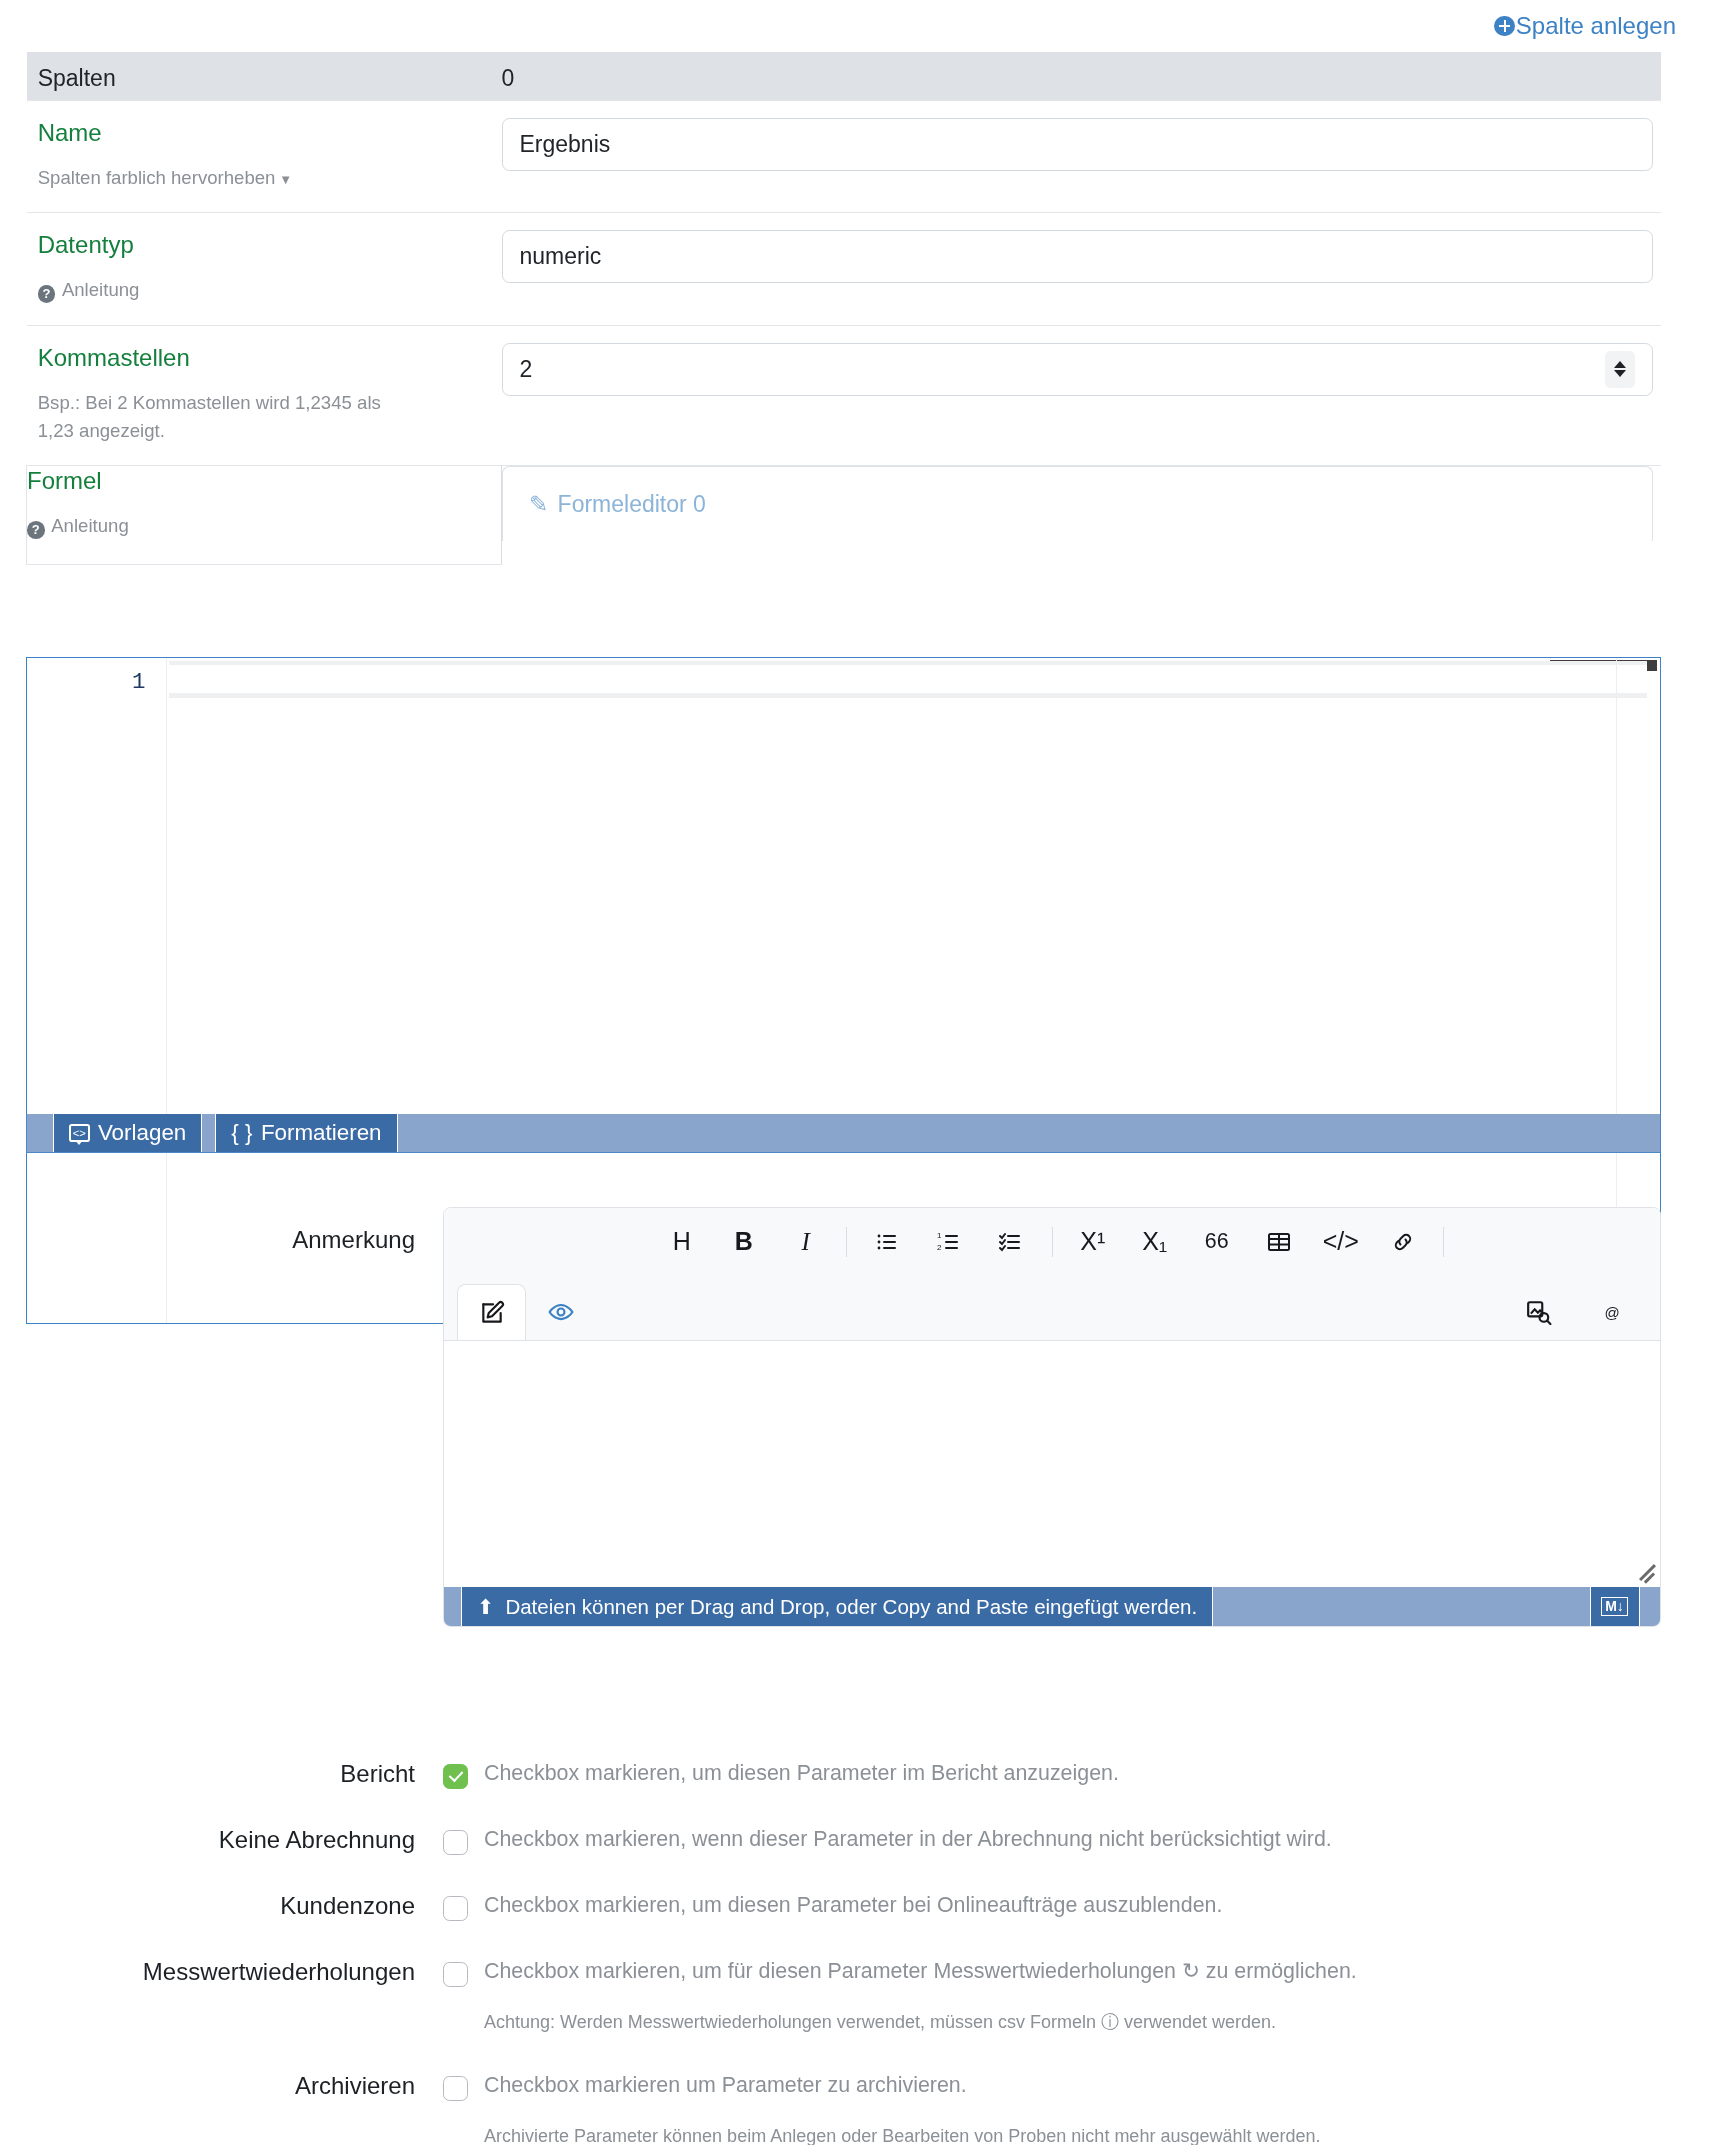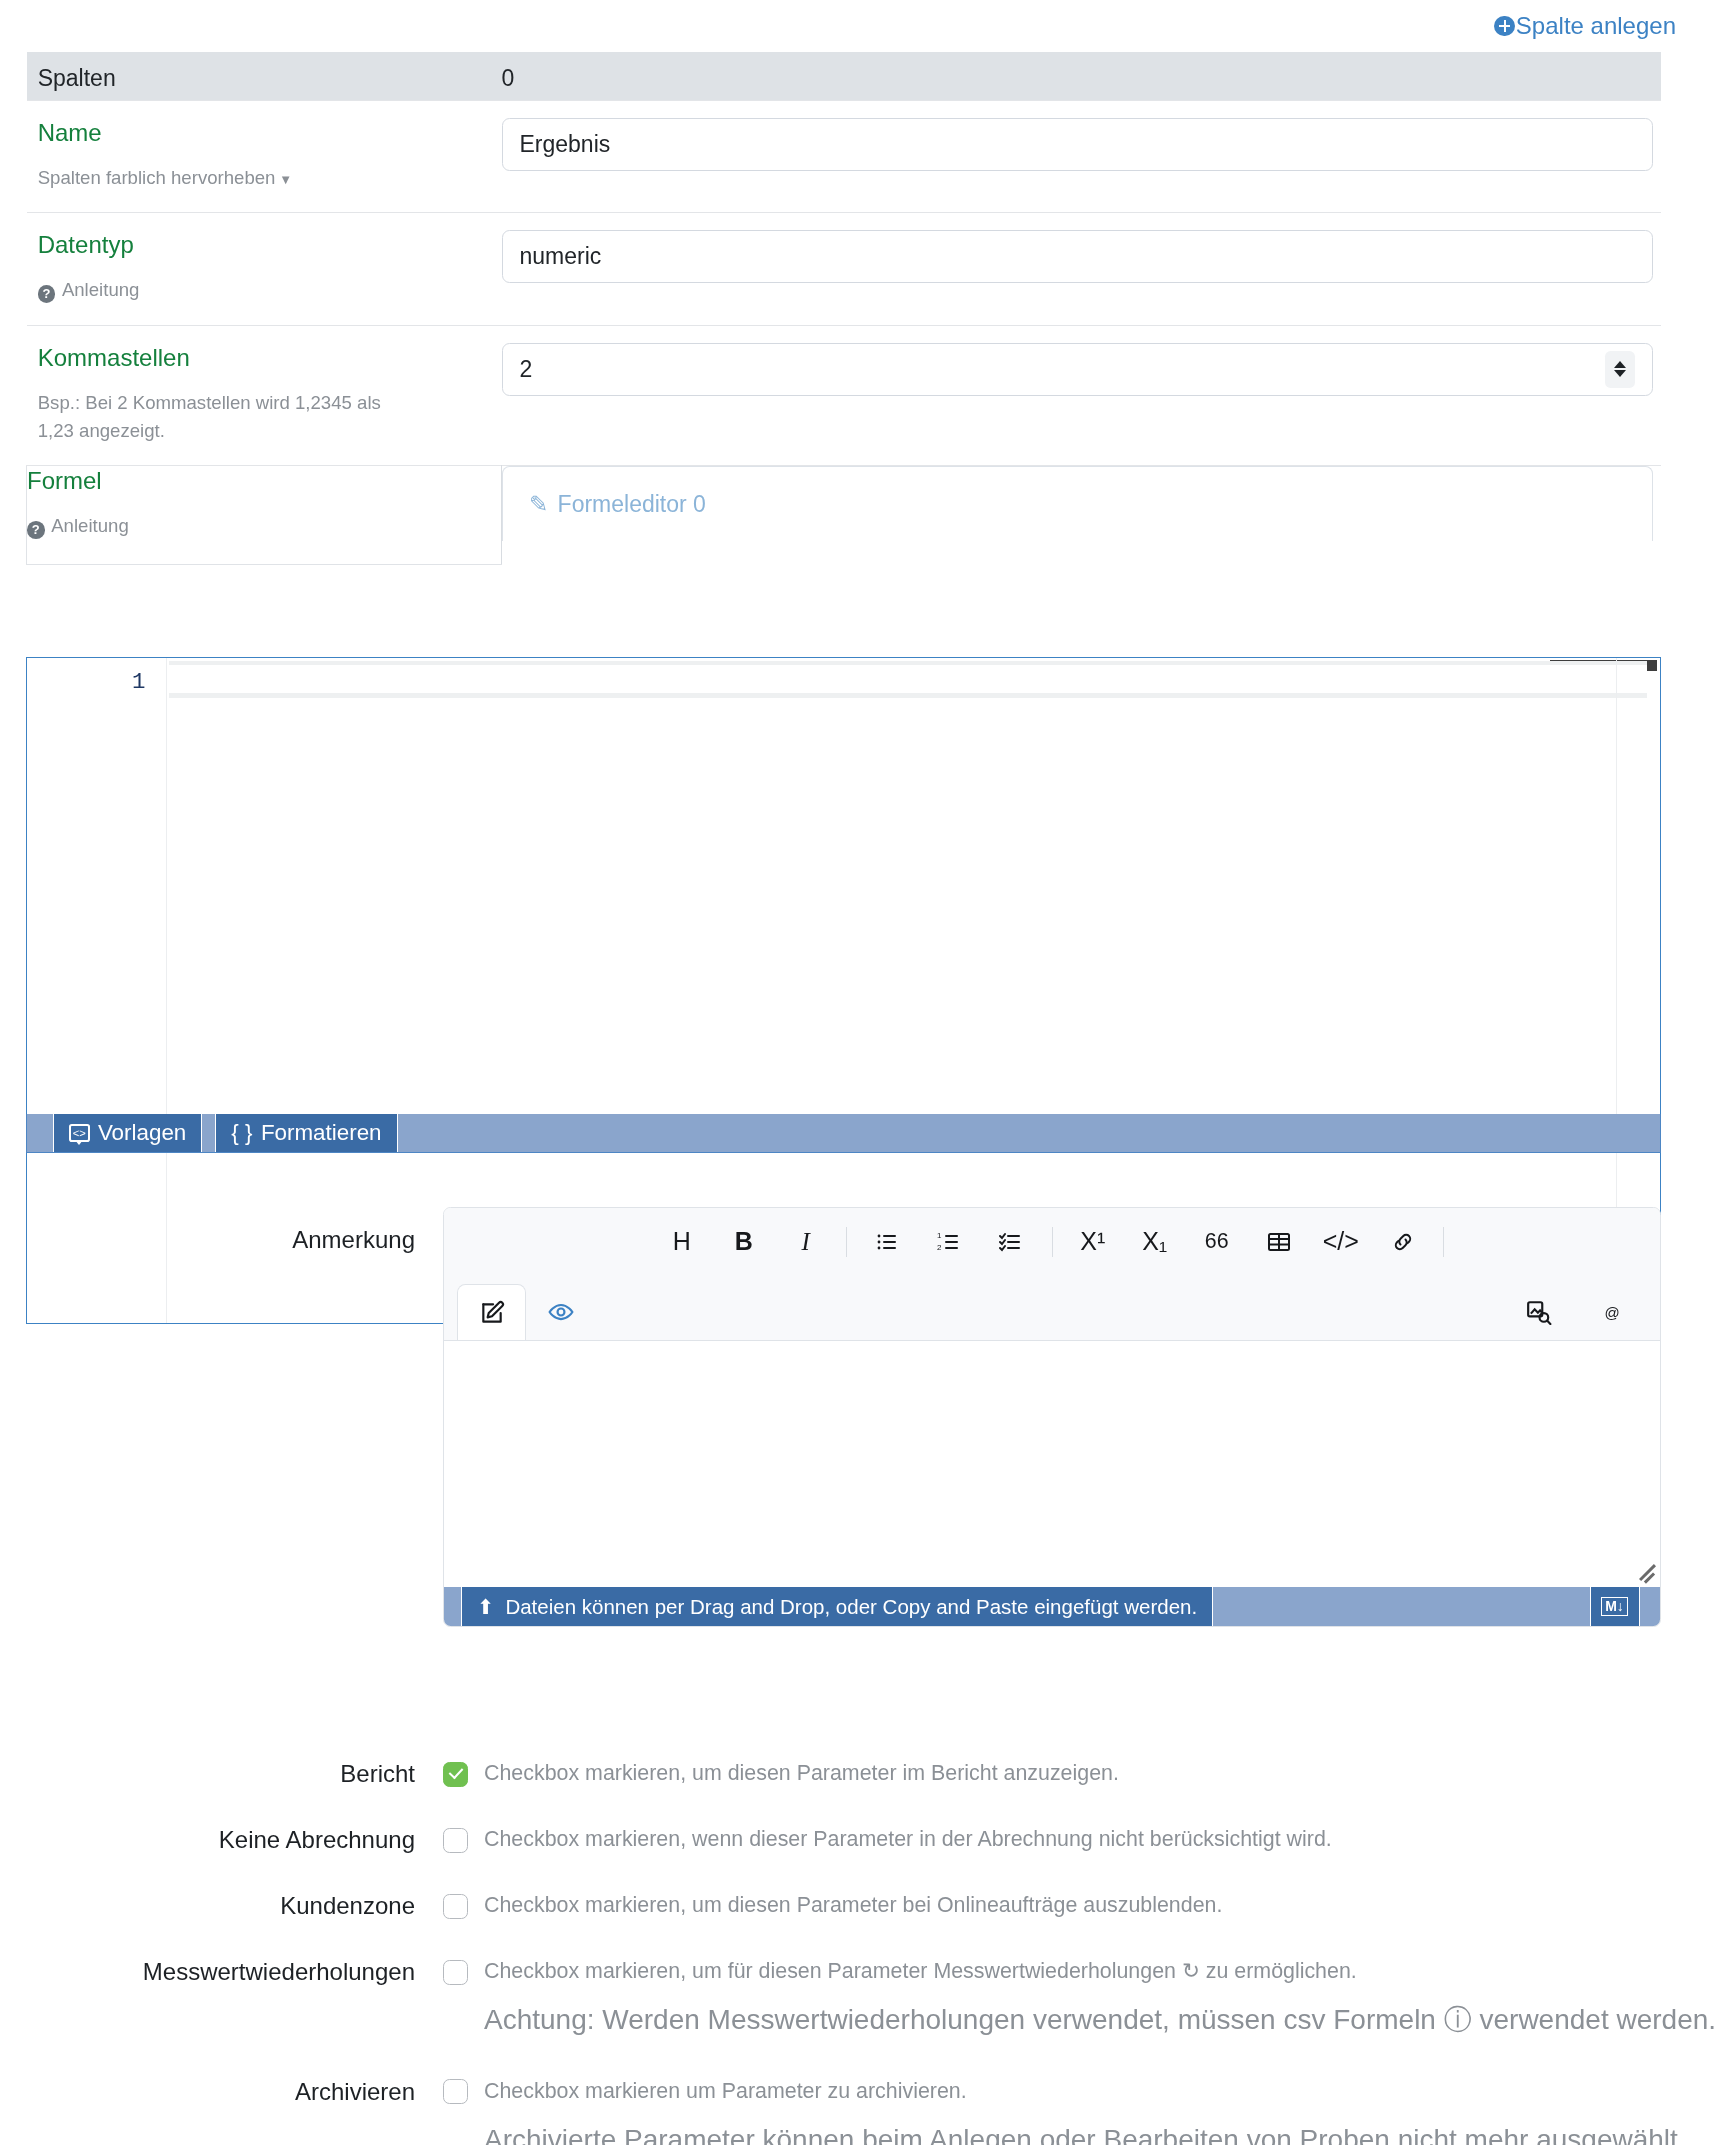--- a/index.html
+++ b/index.html
@@ -230,35 +230,35 @@
   }
 
   
   .chk-section { position: absolute; left: 0; top: 1758px; width: 1732px; }
   .chk-row { display: flex; margin-bottom: 35px; }
   .chk-label {
     width: 415px; text-align: right; font-size: 24px; color: #1d2125;
     padding-right: 0; flex: 0 0 415px; padding-top: 1.9px;
   }
   .chk-body { padding-left: 28px; }
-  .chk-line { display: flex; align-items: flex-start; gap: 16px; }
+  .chk-line { display: flex; align-items: flex-end; gap: 16px; }
   .cbox {
     width: 25px; height: 25px; border-radius: 6.5px; border: 1.9px solid #b6babf;
     background: #fff; flex: 0 0 auto; margin-top: 3.7px; cursor: pointer;
   }
   .cbox.checked {
     background: #70c050; border-color: #70c050; position: relative;
   }
   .cbox.checked::after {
     content: ""; position: absolute; left: 7.5px; top: 2.8px;
     width: 5.6px; height: 11.2px; border: solid #fff; border-width: 0 2.8px 2.8px 0;
     transform: rotate(43deg);
   }
   .chk-text { font-size: 21.4px; color: #8b9096; line-height: 1.45; }
-  .chk-sub { font-size: 28px; color: #8b9096; margin-top: 13px; margin-left: 41px; line-height: 1.45; }
+  .chk-sub { font-size: 18px; color: #8b9096; margin-top: 22px; margin-left: 41px; line-height: 1.45; }
 </style>
 </head>
 <body>
 
 <div class="top-bar">
   <a class="create-col">
     <span class="plus-circle"></span>
     <span>Spalte anlegen</span>
   </a>
 </div>

